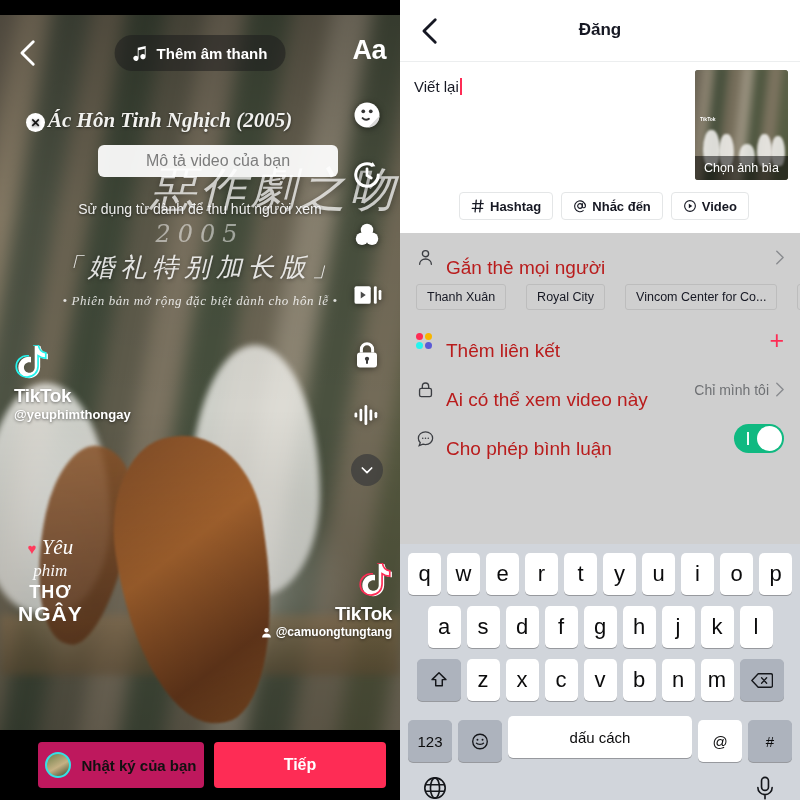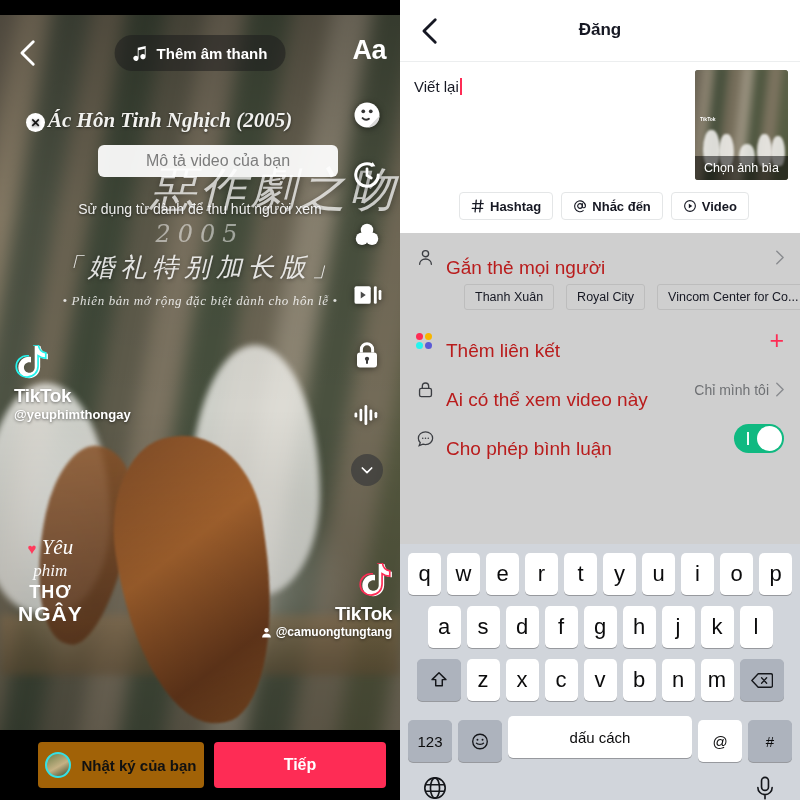--- a/index.html
+++ b/index.html
@@ -121,21 +121,21 @@
   .stamp { position:absolute; left:18px; top:522px; z-index:16; color:#fff; text-align:center; line-height:1; }
   .stamp .s1 { font-family:"Liberation Serif",serif; font-style:italic; font-size:21px; }
   .stamp .s2 { font-family:"Liberation Serif",serif; font-style:italic; font-size:17px; margin-top:4px; opacity:.95;}
   .stamp .s3 { font-size:18px; font-weight:700; letter-spacing:1px; margin-top:4px; }
   .stamp .s4 { font-size:21px; font-weight:700; letter-spacing:1px; margin-top:2px; }
   .heart { color:#ff3b5c; font-size:15px; }
 
   
   .bottom-bar { position:absolute; left:0; bottom:0; width:400px; height:70px; background:#000; z-index:25;
     display:flex; align-items:center; padding:0 14px; gap:10px; }
-  .diary-btn { flex:1 1 auto; height:46px; background:#a16207; border-radius:4px; display:flex; align-items:center;
+  .diary-btn { flex:1 1 auto; height:46px; background:#be185d; border-radius:4px; display:flex; align-items:center;
     justify-content:center; gap:10px; cursor:pointer;margin-left:24px; }
   .diary-avatar { width:26px; height:26px; border-radius:50%; border:2px solid #35e0e5;
     background:linear-gradient(150deg,#6d7f4a,#c5b184 55%,#3c4a2c); }
   .diary-label { font-size:15px; font-weight:600; color:#111; }
   .next-btn { width:172px; height:46px; background:#fe2c55; border-radius:4px; color:#fff;
     display:flex; align-items:center; justify-content:center; font-size:16px; font-weight:700; cursor:pointer; }
 
   
   .right { position:relative; width:400px; height:800px; background:#fff; }
   .r-header { position:relative; height:62px; border-bottom:1px solid #eceeef; }
@@ -168,21 +168,21 @@
   .settings { position:absolute; left:0; top:233px; width:400px; bottom:0; background:#cfcfcf; }
   .row { position:relative; height:49px; display:flex; align-items:center; padding:0 16px; cursor:pointer; }
   .row-ico { width:30px; display:flex; align-items:center; }
   .row-ico svg { width:19px; height:19px; }
   .row-label { font-size:19px; color:#b91c1c;margin-top:20px; }
   .row-right { margin-left:auto; display:flex; align-items:center; gap:6px; }
   .row-value { font-size:14px; color:#6f7174; }
   .chev { width:9px; height:15px; }
   .plus { color:#fe2c55; font-size:25px; line-height:1; font-weight:300; }
 
-  .loc-chips { display:flex; gap:12px; padding:2px 0 6px 16px; overflow:hidden;margin-left:48px; }
+  .loc-chips { display:flex; gap:20px; padding:2px 0 6px 16px; overflow:hidden; }
   .loc-chip { height:26px; padding:0 10px; border:1px solid #bdbdbd; border-radius:3px;
     display:flex; align-items:center; font-size:12.5px; color:#161823; white-space:nowrap; cursor:pointer; flex:none; }
 
   .toggle { width:50px; height:29px; border-radius:15px; background:#10b981; position:relative; cursor:pointer; }
   .toggle .knob { position:absolute; right:2px; top:2px; width:25px; height:25px; border-radius:50%; background:#fff; }
   .toggle .bar { position:absolute; left:13px; top:8px; width:2px; height:13px; background:#fff; opacity:.95; }
   .toggle-partial { position:absolute; right:22px; top:535px; width:50px; height:29px; border-radius:15px; background:#10b981; }
   .toggle-partial .knob { position:absolute; right:2px; top:2px; width:25px; height:25px; border-radius:50%; background:#fff; }
 
   

